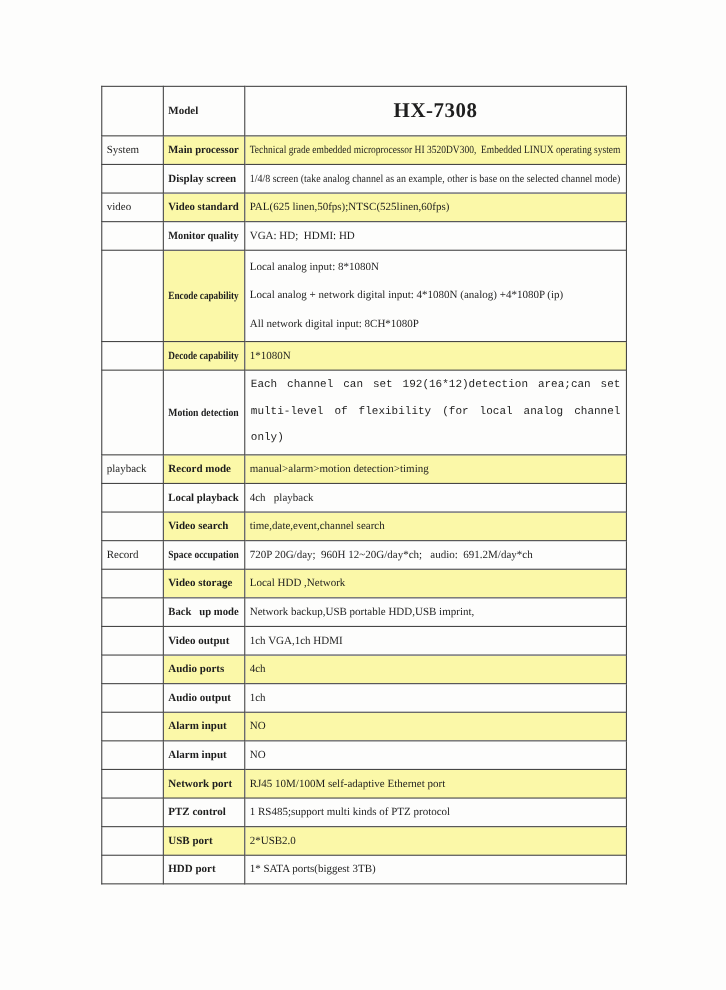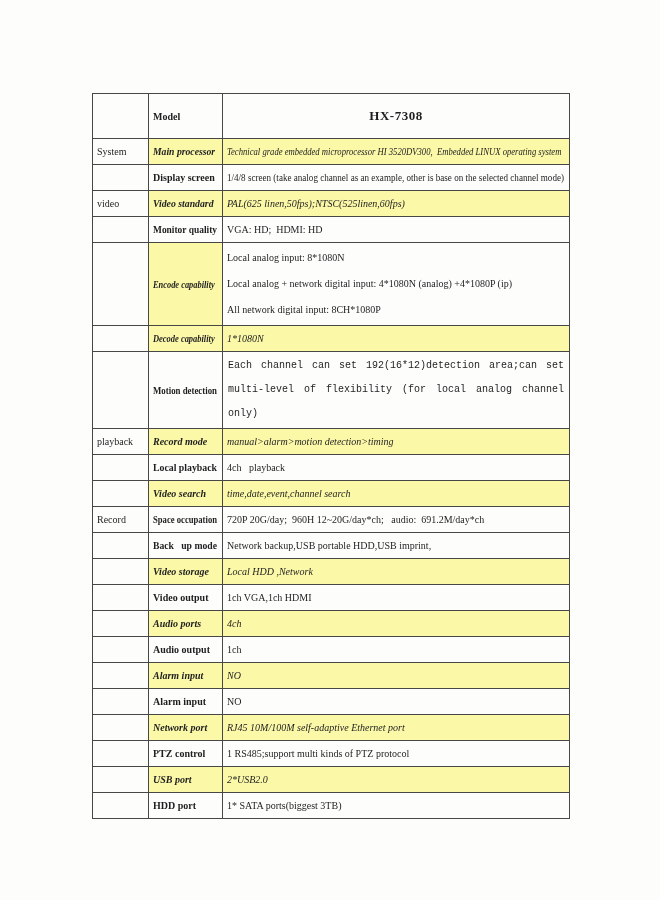--- a/index.html
+++ b/index.html
@@ -6,42 +6,42 @@
   .page{
     position:relative;
     width:660px;height:900px;
     background:#fdfdfc;
     font-family:"Liberation Serif","DejaVu Serif",serif;
     color:#1e1e1e;
     overflow:hidden;
   }
   table.spec{
     position:absolute;
-    left:92px;top:93px;
+    left:92px;top:78px;
     width:477px;
     border-collapse:collapse;
     table-layout:fixed;
   }
   col.c-cat{width:56px;}
   col.c-item{width:74px;}
   col.c-val{width:347px;}
   td{
     border:1px solid #474747;
     padding:0 4px;
     vertical-align:middle;
     font-size:10px;
     height:25px;
     overflow:hidden;
   }
   td.cat{font-weight:normal;}
   td.item{font-weight:bold;}
-  td.hl{background:var(--hl,#fbf8a8);font-style:italic;}
+  td.hl{background:var(--hl,#fbf8a8);}
   tr.model-row td{height:44px;}
   .model-value{
-    font-size:13px;font-weight:bold;text-align:center;
+    font-size:19px;font-weight:bold;text-align:center;
     letter-spacing:0.5px;
   }
   .fit{display:inline-block;white-space:pre;transform-origin:0 50%;}
   td.val .line{line-height:25px;white-space:pre;}
   tr.multi td{height:auto;}
   td.val.multi-line{padding:2px 4px;}
   td.val.multi-line .line{line-height:26px;}
   td.val.wrap{padding:2px 5px;font-family:Liberation Mono, monospace;}
   td.val.wrap .wrap-text{
     white-space:normal;text-align:justify;line-height:24px;
@@ -142,30 +142,30 @@
         </tr>
         <tr>
           <td class="cat"><span class="fit">Record</span></td>
           <td class="item"><span class="fit" style="transform: scaleX(0.863);">Space occupation</span></td>
           <td class="val">
             <div class="line"><span class="fit">720P 20G/day;  960H 12~20G/day*ch;   audio:  691.2M/day*ch</span></div>
           </td>
         </tr>
         <tr>
           <td class="cat"></td>
+          <td class="item hl"><span class="fit">Video storage</span></td>
+          <td class="val hl">
+            <div class="line"><span class="fit">Local HDD ,Network</span></div>
+          </td>
+        </tr>
+        <tr>
+          <td class="cat"></td>
           <td class="item"><span class="fit" style="transform: scaleX(0.968);">Back   up mode</span></td>
           <td class="val">
             <div class="line"><span class="fit">Network backup,USB portable HDD,USB imprint,</span></div>
-          </td>
-        </tr>
-        <tr>
-          <td class="cat"></td>
-          <td class="item hl"><span class="fit">Video storage</span></td>
-          <td class="val hl">
-            <div class="line"><span class="fit">Local HDD ,Network</span></div>
           </td>
         </tr>
         <tr>
           <td class="cat"></td>
           <td class="item"><span class="fit">Video output</span></td>
           <td class="val">
             <div class="line"><span class="fit">1ch VGA,1ch HDMI</span></div>
           </td>
         </tr>
         <tr>

